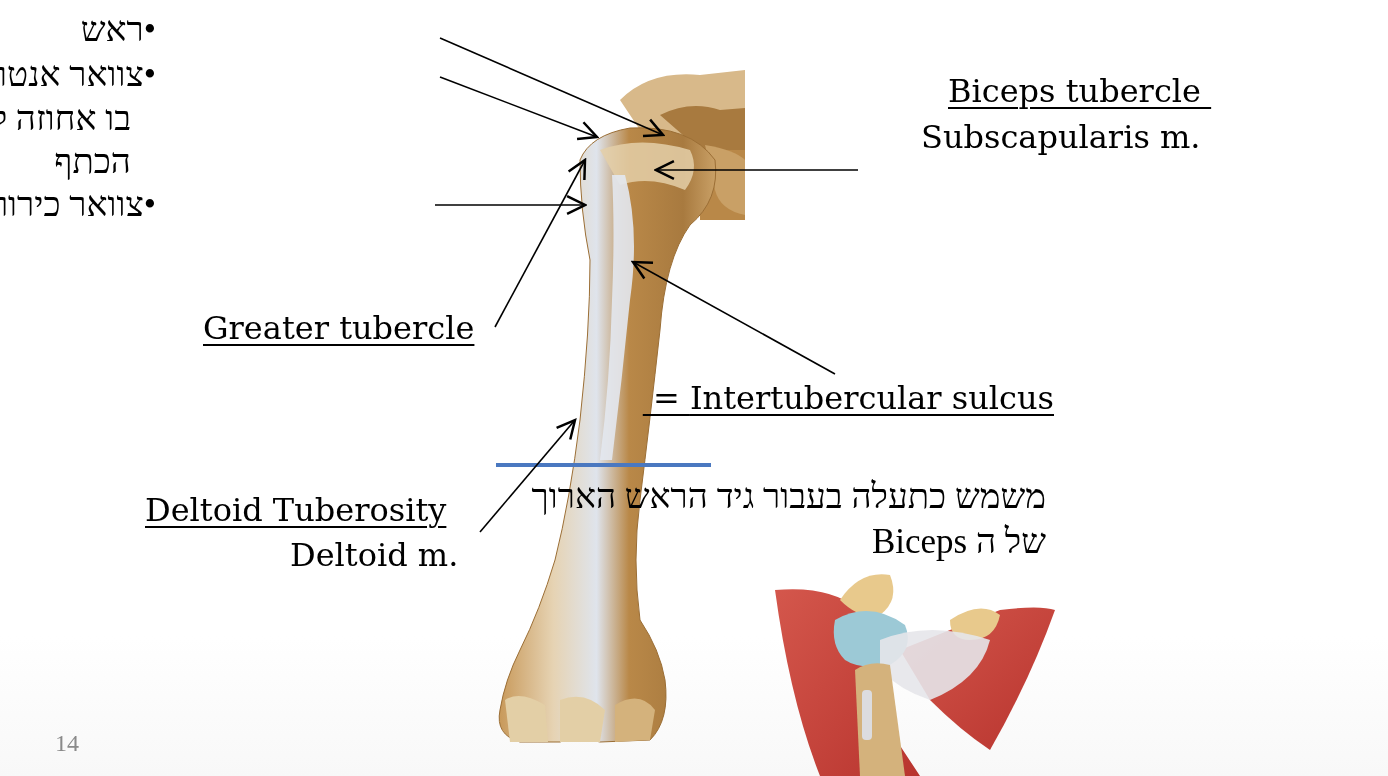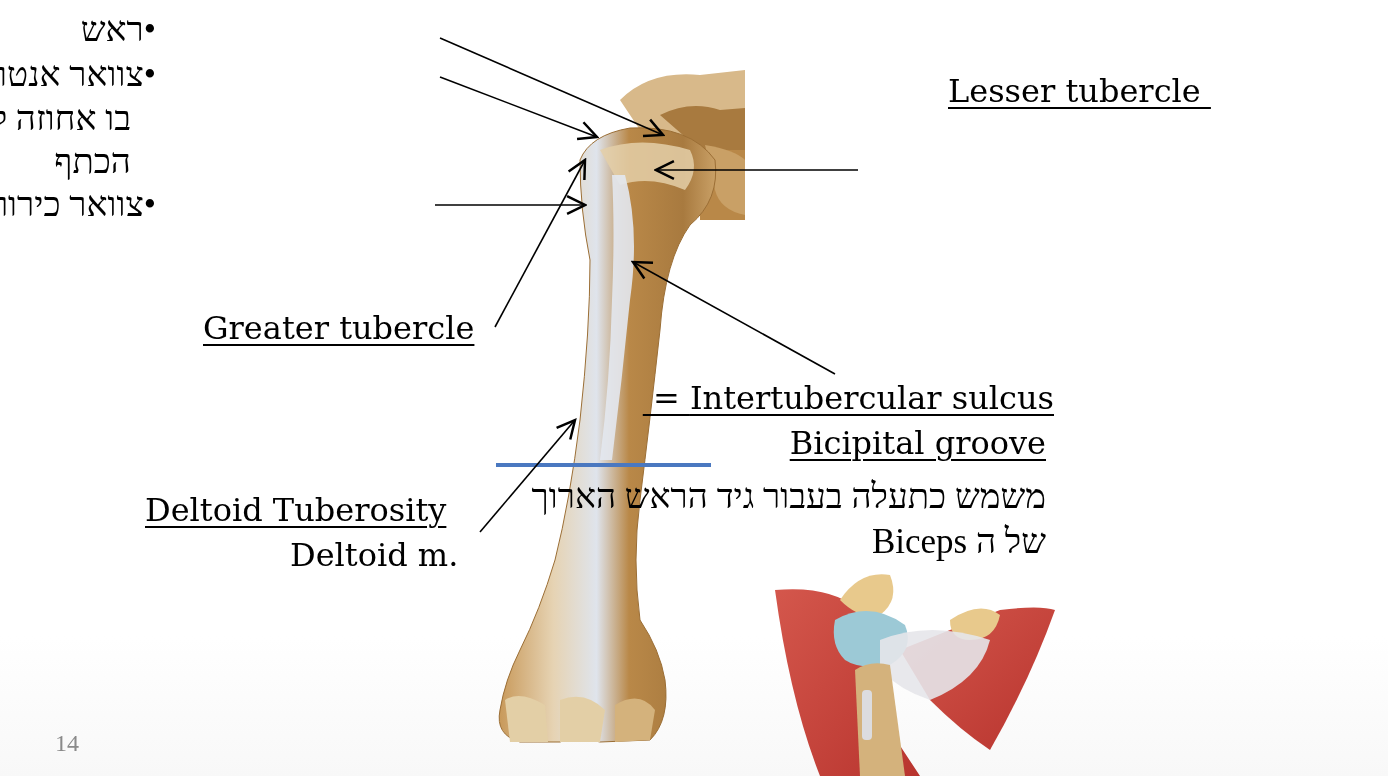--- a/index.html
+++ b/index.html
@@ -125,21 +125,21 @@
   <div class="label rtl" style="right:973px; top:99px; white-space:pre;">בו אחוזה קפסולת    מפרק</div>
   <div class="label rtl" style="right:973px; top:142px;">הכתף</div>
   <div class="label rtl" style="right:948px; top:185px;text-align:center;">
     <span class="bullet"></span><span>צוואר כירורגי</span>
   </div>
 
   <div class="label en u" style="left:203px; top:308px;">Greater tubercle</div>
   <div class="label en u" style="left:145px; top:490px;">Deltoid Tuberosity</div>
   <div class="label en" style="left:290px; top:535px;">Deltoid m.</div>
 
-  <div class="label en u" style="left:948px; top:71px; white-space:pre;">Lesser tubercle </div>
+  <div class="label en u" style="left:948px; top:71px; white-space:pre;">Biceps tubercle </div>
+  <div class="label en" style="left:921px; top:117px;">Subscapularis m.</div>
 
   <div class="label en u rtl" style="right:50px; top:378px; white-space:pre;">Intertubercular sulcus = </div>
-  <div class="label en u rtl" style="right:58px; top:423px;">Bicipital groove</div>
   <div class="label rtl" style="right:58px; top:477px;">משמש כתעלה בעבור גיד הראש הארוך</div>
   <div class="label rtl" style="right:58px; top:522px;">של ה Biceps</div>
 
   <div class="page-number">14</div>
 </div>
 
 </body></html>

